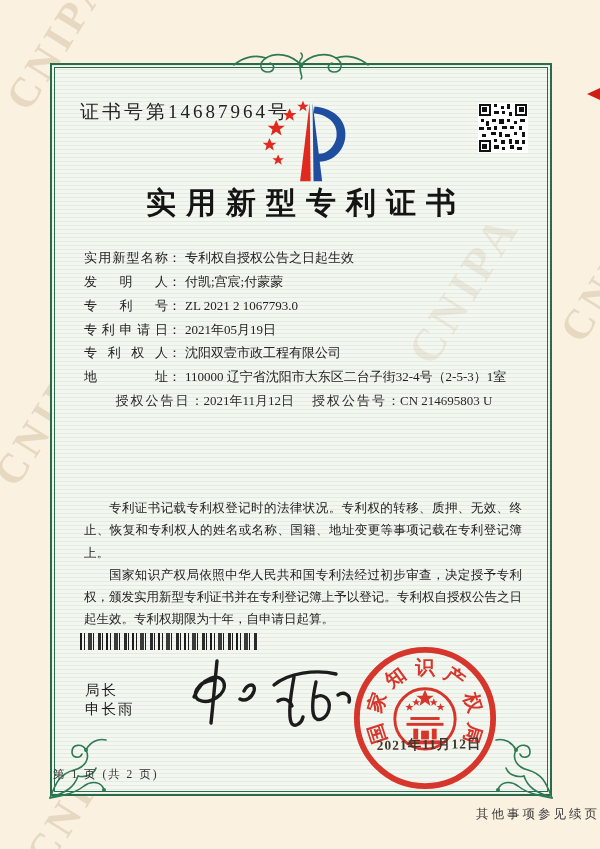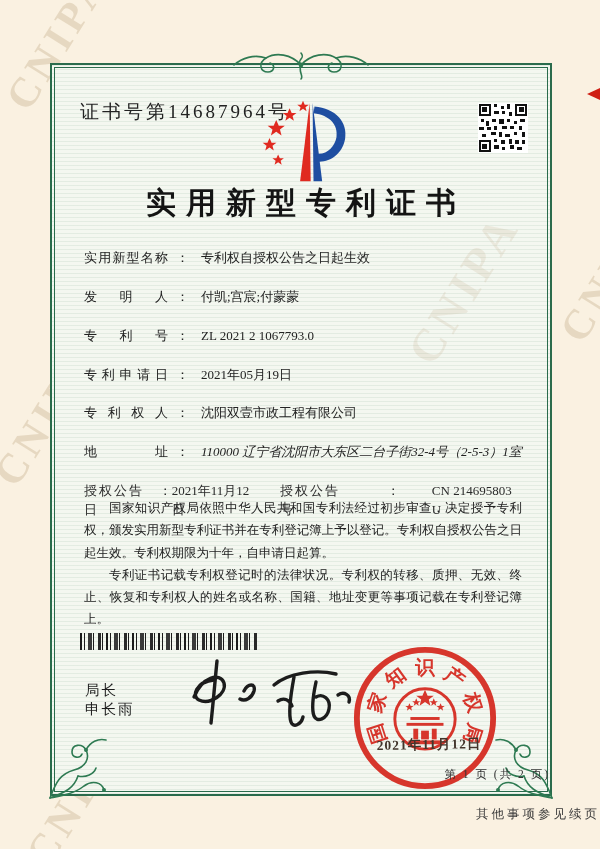--- a/index.html
+++ b/index.html
@@ -52,30 +52,30 @@
     font-size:19px;letter-spacing:3px;color:#222;
   }
   .logo{position:absolute;left:203px;top:32px;width:96px;height:88px;}
   .qr{position:absolute;left:426px;top:38px;width:48px;height:48px;background:#fff;padding:1px;}
   .title{
     position:absolute;left:0;right:0;top:118px;text-align:center;
     font-size:30px;font-weight:bold;letter-spacing:10px;color:#141414;
     text-indent:10px;
   }
   .fields{position:absolute;left:32px;top:184px;width:440px;font-size:13px;line-height:1.45;}
-  .field-row{display:flex;margin-bottom:20px;gap:8px;}
+  .field-row{display:flex;margin-bottom:5px;}
   .flabel{
     display:inline-block;width:84px;flex:0 0 84px;
     text-align:justify;text-align-last:justify;color:#222;
   }
   .fcolon{flex:0 0 auto;margin-right:4px;color:#222;}
   .fvalue{flex:1 1 auto;color:#222;}
   .grant-row{display:flex;margin-bottom:0;justify-content:center;}
   .grant-row .pair{display:flex;}
-  .grant-row .pair + .pair{margin-left:18px;gap:32px;}
+  .grant-row .pair + .pair{margin-left:18px;}
   .grant-row .glabel{letter-spacing:2px;}
   .paras{
     position:absolute;left:32px;top:432px;width:438px;
     font-size:12.5px;line-height:1.78;text-align:justify;color:#222;
   }
   .paras p{margin:0;text-indent:2em;}
   .barcode{
     position:absolute;left:28px;top:568px;width:178px;height:17px;
     background:repeating-linear-gradient(90deg,
       #1c1c1c 0 2px, transparent 2px 4px,
@@ -92,21 +92,21 @@
   .seal-ring text{
     font-size:20px;font-weight:bold;fill:#d5281e;
     font-family:"Liberation Serif",serif;text-anchor:middle;
   }
   .seal-date{
     position:absolute;left:292px;top:671px;width:170px;text-align:center;
     font-size:13.5px;font-weight:bold;color:#42362c;letter-spacing:1px;
     transform:rotate(-1deg);
   }
   .page-info{
-    position:absolute;left:1px;right:0;top:702px;text-align:right;
+    position:absolute;left:1px;right:0;top:702px;text-align:left;
     font-size:11.5px;letter-spacing:2px;color:#333;
   }
   .footer-note{
     position:absolute;left:0;right:0;top:806px;text-align:right;
     font-size:12.5px;letter-spacing:3px;color:#3a3a3a;z-index:4;
   }
 </style>
 </head>
 <body>
 
@@ -242,39 +242,39 @@
           <span class="fvalue">2021年05月19日</span>
         </div>
         <div class="field-row">
           <span class="flabel">专利权人</span>
             <span class="fcolon">：</span>
           <span class="fvalue">沈阳双壹市政工程有限公司</span>
         </div>
         <div class="field-row">
           <span class="flabel">地址</span>
             <span class="fcolon">：</span>
-          <span class="fvalue" style="max-width:330px;font-style:italic;">110000 辽宁省沈阳市大东区二台子街32-4号（2-5-3）1室</span>
+          <span class="fvalue" style="max-width:330px;">110000 辽宁省沈阳市大东区二台子街32-4号（2-5-3）1室</span>
         </div>
         <div class="grant-row">
           <span class="pair">
             <span class="glabel">授权公告日</span>
               <span>：</span>
             <span>2021年11月12日</span>
           </span>
           <span class="pair">
             <span class="glabel">授权公告号</span>
               <span>：</span>
             <span>CN 214695803 U</span>
           </span>
         </div>
       </div>
 
       <div class="paras">
+        <p>专利证书记载专利权登记时的法律状况。专利权的转移、质押、无效、终止、恢复和专利权人的姓名或名称、国籍、地址变更等事项记载在专利登记簿上。</p>
         <p>国家知识产权局依照中华人民共和国专利法经过初步审查，决定授予专利权，颁发实用新型专利证书并在专利登记簿上予以登记。专利权自授权公告之日起生效。专利权期限为十年，自申请日起算。</p>
-        <p>专利证书记载专利权登记时的法律状况。专利权的转移、质押、无效、终止、恢复和专利权人的姓名或名称、国籍、地址变更等事项记载在专利登记簿上。</p>
       </div>
 
       <div class="barcode"></div>
 
       <div class="director">
         <div>局长</div>
         <div>申长雨</div>
       </div>
 
       <svg class="signature" width="210" height="82" viewBox="0 0 210 82">

